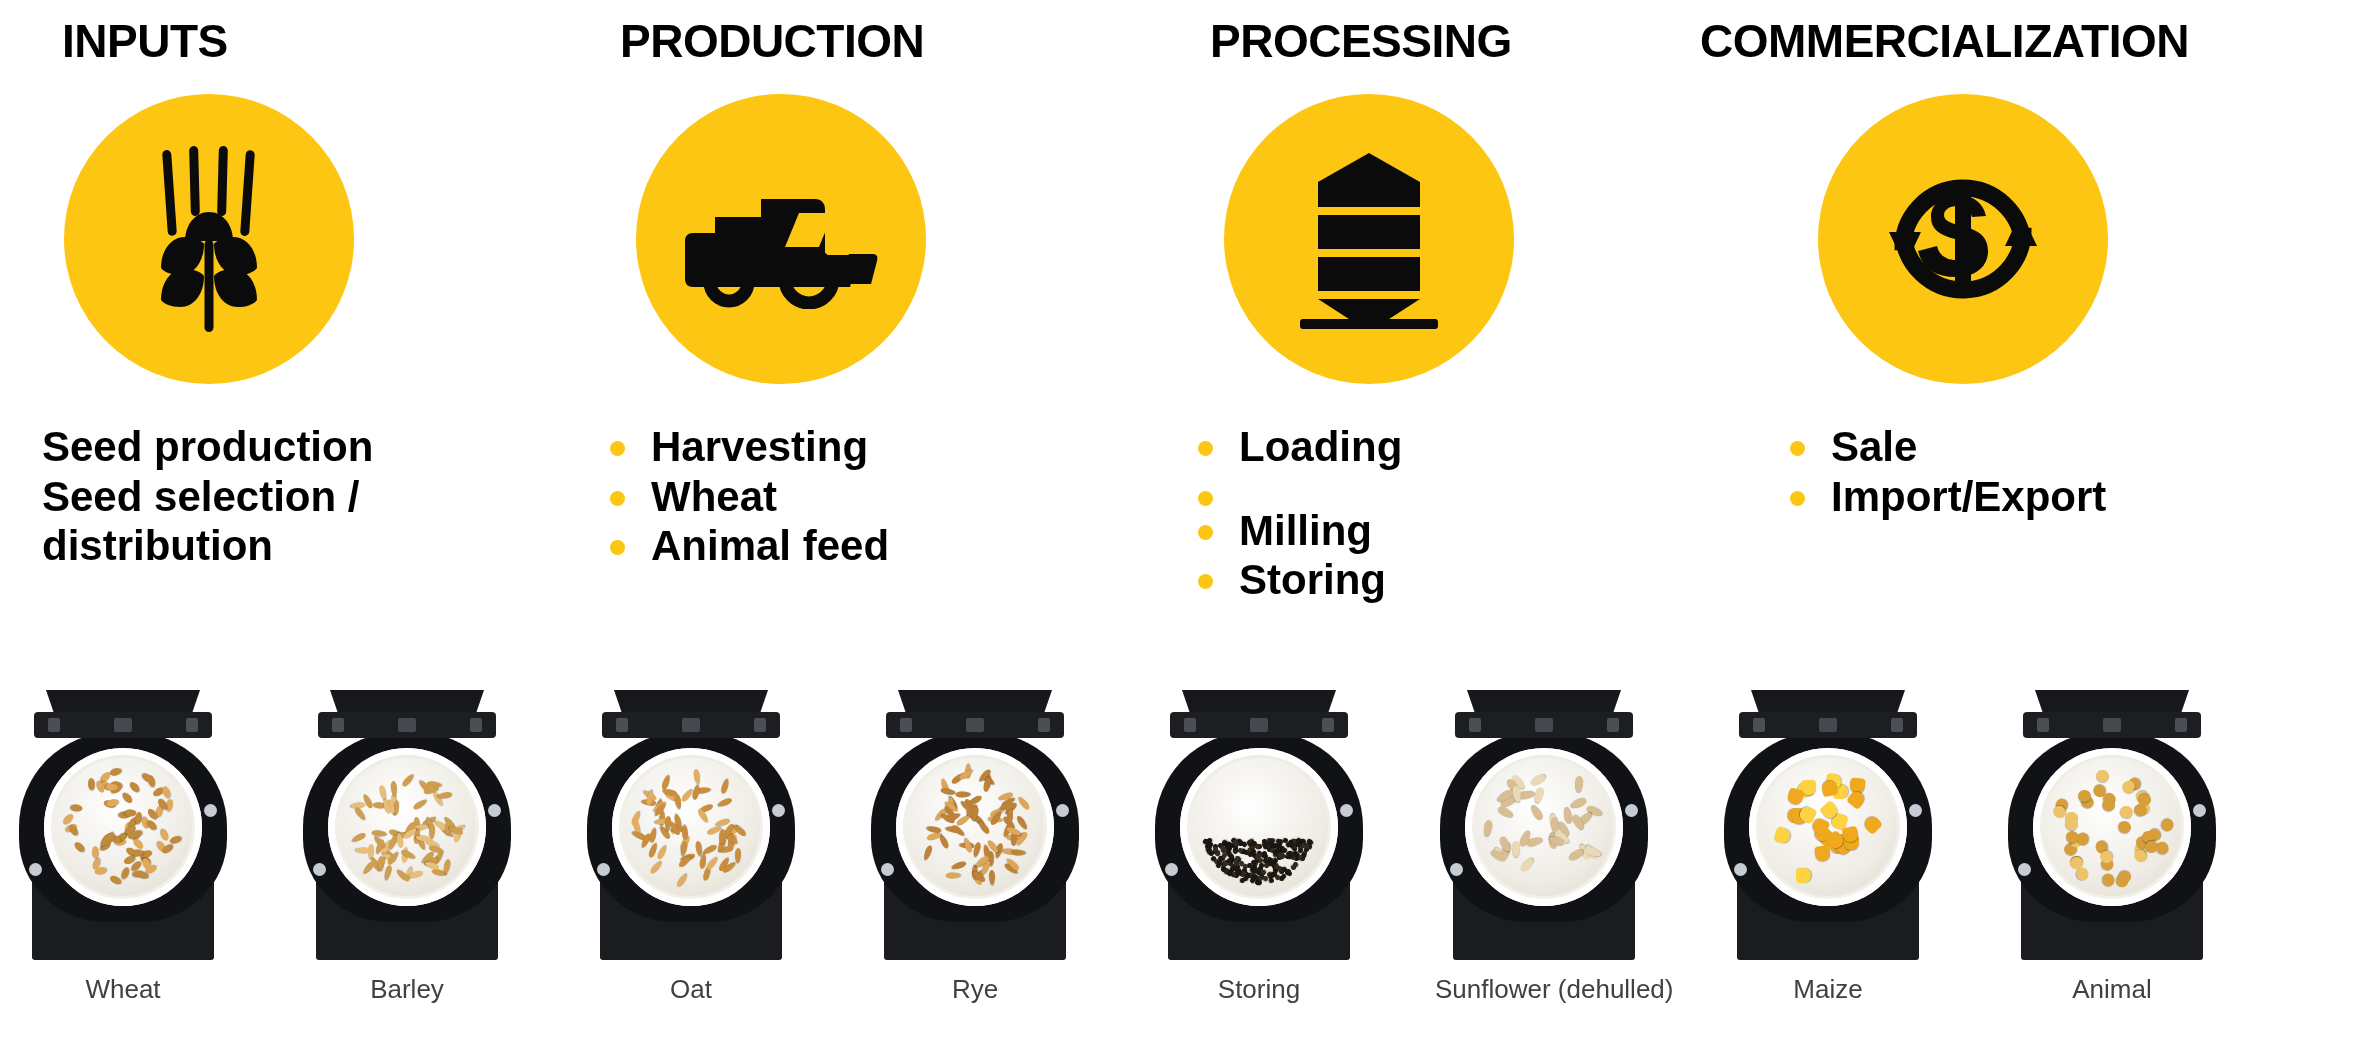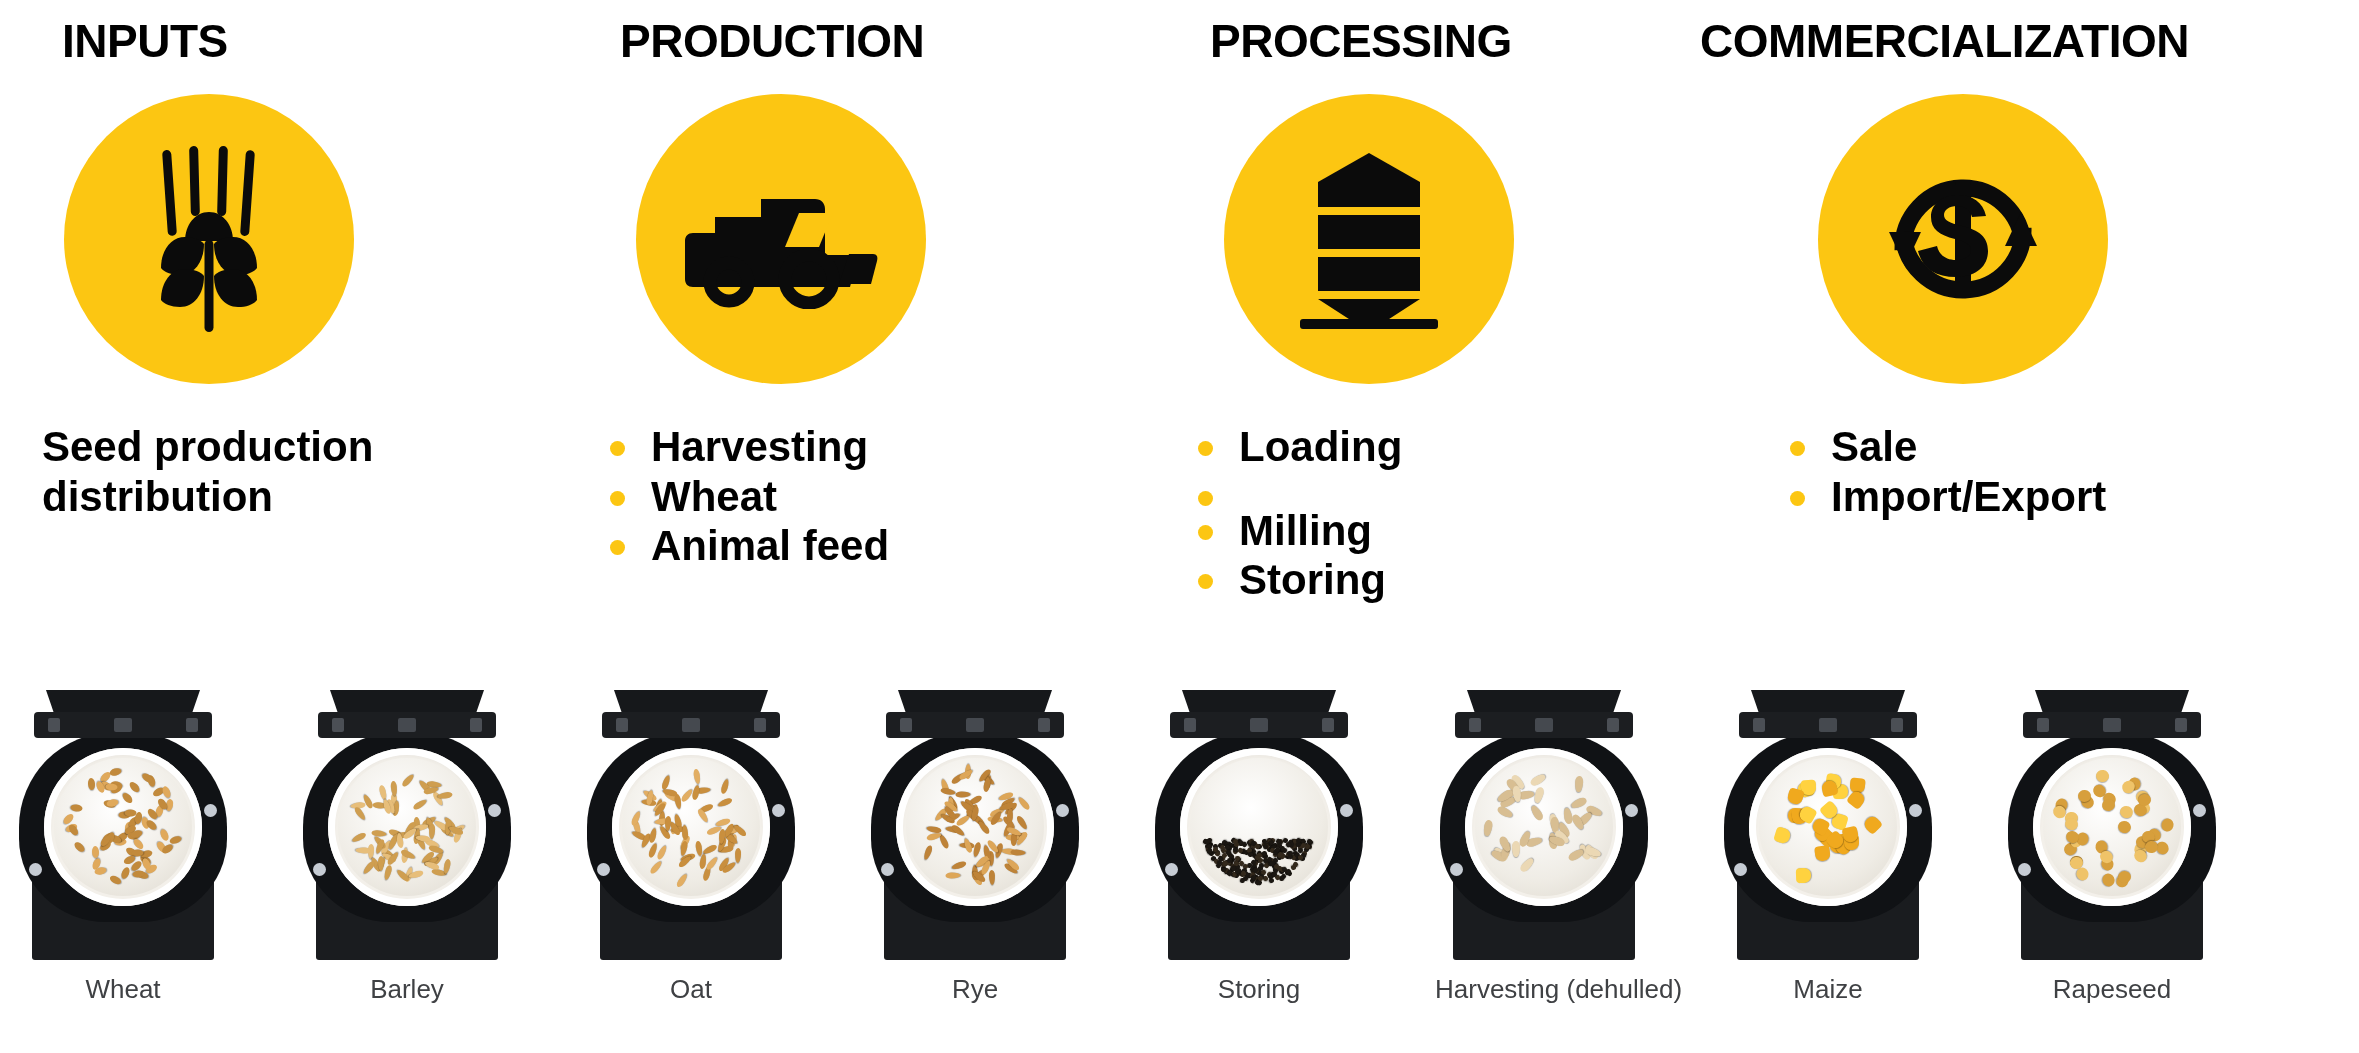--- a/index.html
+++ b/index.html
@@ -221,20 +221,21 @@
         <path d="M70 100c0 18-10 31-24 31-9 0-16-3-19-7 0-18 10-31 24-31 9 0 16 3 19 7z"></path>
         <path d="M80 100c0 18 10 31 24 31 9 0 16-3 19-7 0-18-10-31-24-31-9 0-16 3-19 7z"></path>
         <path d="M70 132c0 18-10 31-24 31-9 0-16-3-19-7 0-18 10-31 24-31 9 0 16 3 19 7z"></path>
         <path d="M80 132c0 18 10 31 24 31 9 0 16-3 19-7 0-18-10-31-24-31-9 0-16 3-19 7z"></path>
         <rect x="70.5" y="96" width="9" height="92" rx="4.5"></rect>
       </g>
     </svg>
         </div>
         <ul class="bullet-list no-bullets">
           <li><span>Seed production</span></li>
+          <li><span>Seed selection /</span></li>
           <li><span>distribution</span></li>
         </ul>
       </div>
       <div class="stage" style="left: 610px;">
         <div class="stage-title" style="margin-left: 10px;">PRODUCTION</div>
         <div class="icon-circle" style="margin-left: 26px;">
           <svg width="200" height="140" viewBox="0 0 200 140">
       <g fill="#0b0b0b">
         <path d="M12 64h22V48h46V30h54c6 0 10 4 10 10v46h24c5 0 8 4 7 9l-6 23H12c-5 0-8-3-8-8V72c0-5 3-8 8-8z"></path>
         <path d="M196 92l-6 23h-32l10-30 24 0c4 0 5 3 4 7z"></path>
@@ -981,21 +982,21 @@
             <span class="grain" style="width: 8px; height: 16px; border-radius: 46% 46% 40% 40% / 36% 36% 64% 64%; left: 55.8099px; top: 82.9746px; background: rgb(216, 190, 146); transform: rotate(205deg); box-shadow: rgba(0, 0, 0, 0.28) 0px 1px 1px;"></span>
             <span class="grain" style="width: 8px; height: 16px; border-radius: 46% 46% 40% 40% / 36% 36% 64% 64%; left: 38.7005px; top: 46.4501px; background: rgb(216, 190, 146); transform: rotate(247deg); box-shadow: rgba(0, 0, 0, 0.28) 0px 1px 1px;"></span>
             <span class="grain" style="width: 8px; height: 16px; border-radius: 46% 46% 40% 40% / 36% 36% 64% 64%; left: 92.5296px; top: 80.8716px; background: rgb(235, 216, 180); transform: rotate(311deg); box-shadow: rgba(0, 0, 0, 0.28) 0px 1px 1px;"></span>
             <span class="grain" style="width: 8px; height: 16px; border-radius: 46% 46% 40% 40% / 36% 36% 64% 64%; left: 88.1892px; top: 84.525px; background: rgb(216, 190, 146); transform: rotate(110deg); box-shadow: rgba(0, 0, 0, 0.28) 0px 1px 1px;"></span>
             <span class="grain" style="width: 8px; height: 16px; border-radius: 46% 46% 40% 40% / 36% 36% 64% 64%; left: 44.3772px; top: 30.1267px; background: rgb(216, 190, 146); transform: rotate(320deg); box-shadow: rgba(0, 0, 0, 0.28) 0px 1px 1px;"></span>
             <span class="grain" style="width: 8px; height: 16px; border-radius: 46% 46% 40% 40% / 36% 36% 64% 64%; left: 48.2751px; top: 38.4067px; background: rgb(235, 216, 180); transform: rotate(353deg); box-shadow: rgba(0, 0, 0, 0.28) 0px 1px 1px;"></span>
             <span class="grain" style="width: 8px; height: 16px; border-radius: 46% 46% 40% 40% / 36% 36% 64% 64%; left: 35.6245px; top: 40.3012px; background: rgb(216, 190, 146); transform: rotate(57deg); box-shadow: rgba(0, 0, 0, 0.28) 0px 1px 1px;"></span>
             <span class="grain" style="width: 8px; height: 16px; border-radius: 46% 46% 40% 40% / 36% 36% 64% 64%; left: 110.297px; top: 28.4056px; background: rgb(216, 190, 146); transform: rotate(4deg); box-shadow: rgba(0, 0, 0, 0.28) 0px 1px 1px;"></span>
           </div>
         </div>
-        <div class="sample-label">Harvesting (dehulled)</div>
+        <div class="sample-label">Sunflower (dehulled)</div>
       </div>
       <div class="sample" style="left: 1719px;">
         <div class="device">
           <div class="body-base"></div>
           <div class="bezel">
             <div class="screw tr"></div>
             <div class="screw bl"></div>
             <div class="tri-up"></div>
             <div class="tri-dn"></div>
           </div>
@@ -1085,17 +1086,17 @@
             <span class="grain" style="width: 13px; height: 12px; border-radius: 50%; left: 122.635px; top: 93.7869px; background: rgb(215, 159, 60); transform: rotate(51deg); box-shadow: rgba(0, 0, 0, 0.28) 0px 1px 1px;"></span>
             <span class="grain" style="width: 13px; height: 12px; border-radius: 50%; left: 42.7074px; top: 120.205px; background: rgb(239, 195, 104); transform: rotate(70deg); box-shadow: rgba(0, 0, 0, 0.28) 0px 1px 1px;"></span>
             <span class="grain" style="width: 13px; height: 12px; border-radius: 50%; left: 111.617px; top: 93.0584px; background: rgb(215, 159, 60); transform: rotate(171deg); box-shadow: rgba(0, 0, 0, 0.28) 0px 1px 1px;"></span>
             <span class="grain" style="width: 13px; height: 12px; border-radius: 50%; left: 70.1951px; top: 44.969px; background: rgb(215, 159, 60); transform: rotate(42deg); box-shadow: rgba(0, 0, 0, 0.28) 0px 1px 1px;"></span>
             <span class="grain" style="width: 13px; height: 12px; border-radius: 50%; left: 37.0877px; top: 108.78px; background: rgb(239, 195, 104); transform: rotate(171deg); box-shadow: rgba(0, 0, 0, 0.28) 0px 1px 1px;"></span>
             <span class="grain" style="width: 13px; height: 12px; border-radius: 50%; left: 44.5467px; top: 41.7928px; background: rgb(215, 159, 60); transform: rotate(4deg); box-shadow: rgba(0, 0, 0, 0.28) 0px 1px 1px;"></span>
             <span class="grain" style="width: 13px; height: 12px; border-radius: 50%; left: 69.3176px; top: 50.8965px; background: rgb(215, 159, 60); transform: rotate(345deg); box-shadow: rgba(0, 0, 0, 0.28) 0px 1px 1px;"></span>
             <span class="grain" style="width: 13px; height: 12px; border-radius: 50%; left: 31.5778px; top: 69.8082px; background: rgb(239, 195, 104); transform: rotate(13deg); box-shadow: rgba(0, 0, 0, 0.28) 0px 1px 1px;"></span>
           </div>
         </div>
-        <div class="sample-label">Rapeseed</div>
+        <div class="sample-label">Animal</div>
       </div>
     </div>
 
 </div>
 
 </body></html>

